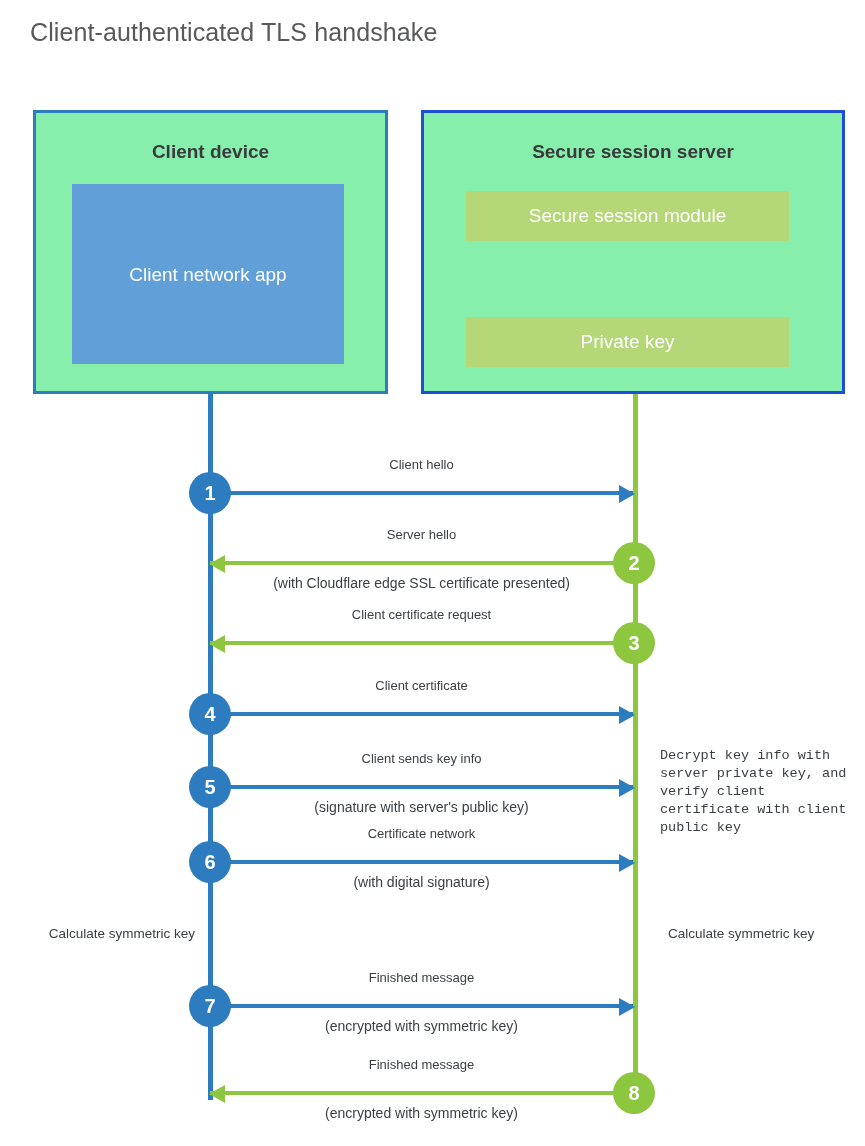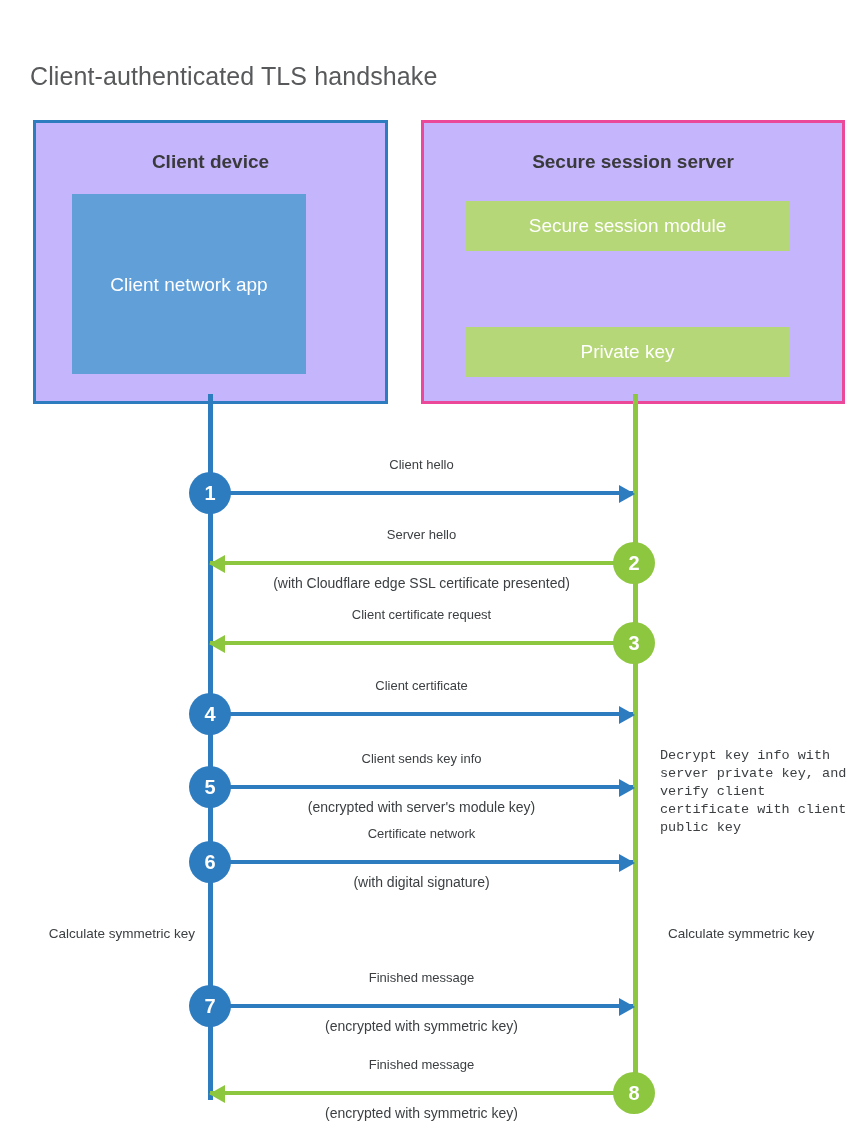--- a/index.html
+++ b/index.html
@@ -18,60 +18,58 @@
 
   #page-title {
     position: absolute;
     left: 30px;
     top: 18px;
     font-size: 25px;
     font-weight: 400;
     color: #58595b;
     letter-spacing: 0.1px;
     white-space: nowrap;
-    margin-top: 44px;
   }
 
   
   .party-box {
     position: absolute;
-    background: #c4b5fd;
+    background: #86efac;
     box-sizing: border-box;
-    margin-top: 10px;
   }
   #client-box {
     left: 33px;
     top: 110px;
     width: 355px;
     height: 284px;
     border: 3px solid #2E7CC0;
   }
   #server-box {
     left: 421px;
     top: 110px;
     width: 424px;
     height: 284px;
-    border: 3px solid #ec4899;
+    border: 3px solid #1d4ed8;
   }
   .party-title {
     position: absolute;
     left: 0;
     right: 0;
     top: 28px;
     text-align: center;
     font-size: 19px;
     font-weight: bold;
     color: #3a3a3c;
   }
 
   #client-app-block {
     position: absolute;
     left: 36px;
     top: 71px;
-    width: 234px;
+    width: 272px;
     height: 180px;
     background: #619FD8;
     color: #ffffff;
     font-size: 19px;
     line-height: 27px;
     text-align: center;
     display: flex;
     align-items: center;
     justify-content: center;
   }
@@ -252,21 +250,21 @@
       <div class="msg-line blue-line"></div>
       <div class="arrow-head arrow-right blue-head"></div>
       <div class="step-circle circle-left">4</div>
       <div class="msg-label">Client certificate</div>
     </div>
     <div class="msg" style="top: 787px;">
       <div class="msg-line blue-line"></div>
       <div class="arrow-head arrow-right blue-head"></div>
       <div class="step-circle circle-left">5</div>
       <div class="msg-label">Client sends key info</div>
-      <div class="msg-sub">(encrypted with server's module key)</div>
+      <div class="msg-sub">(signature with server's public key)</div>
     </div>
     <div class="msg" style="top: 862px;">
       <div class="msg-line blue-line"></div>
       <div class="arrow-head arrow-right blue-head"></div>
       <div class="step-circle circle-left">6</div>
       <div class="msg-label">Certificate network</div>
       <div class="msg-sub">(with digital signature)</div>
     </div>
     <div class="msg" style="top: 1006px;">
       <div class="msg-line blue-line"></div>

